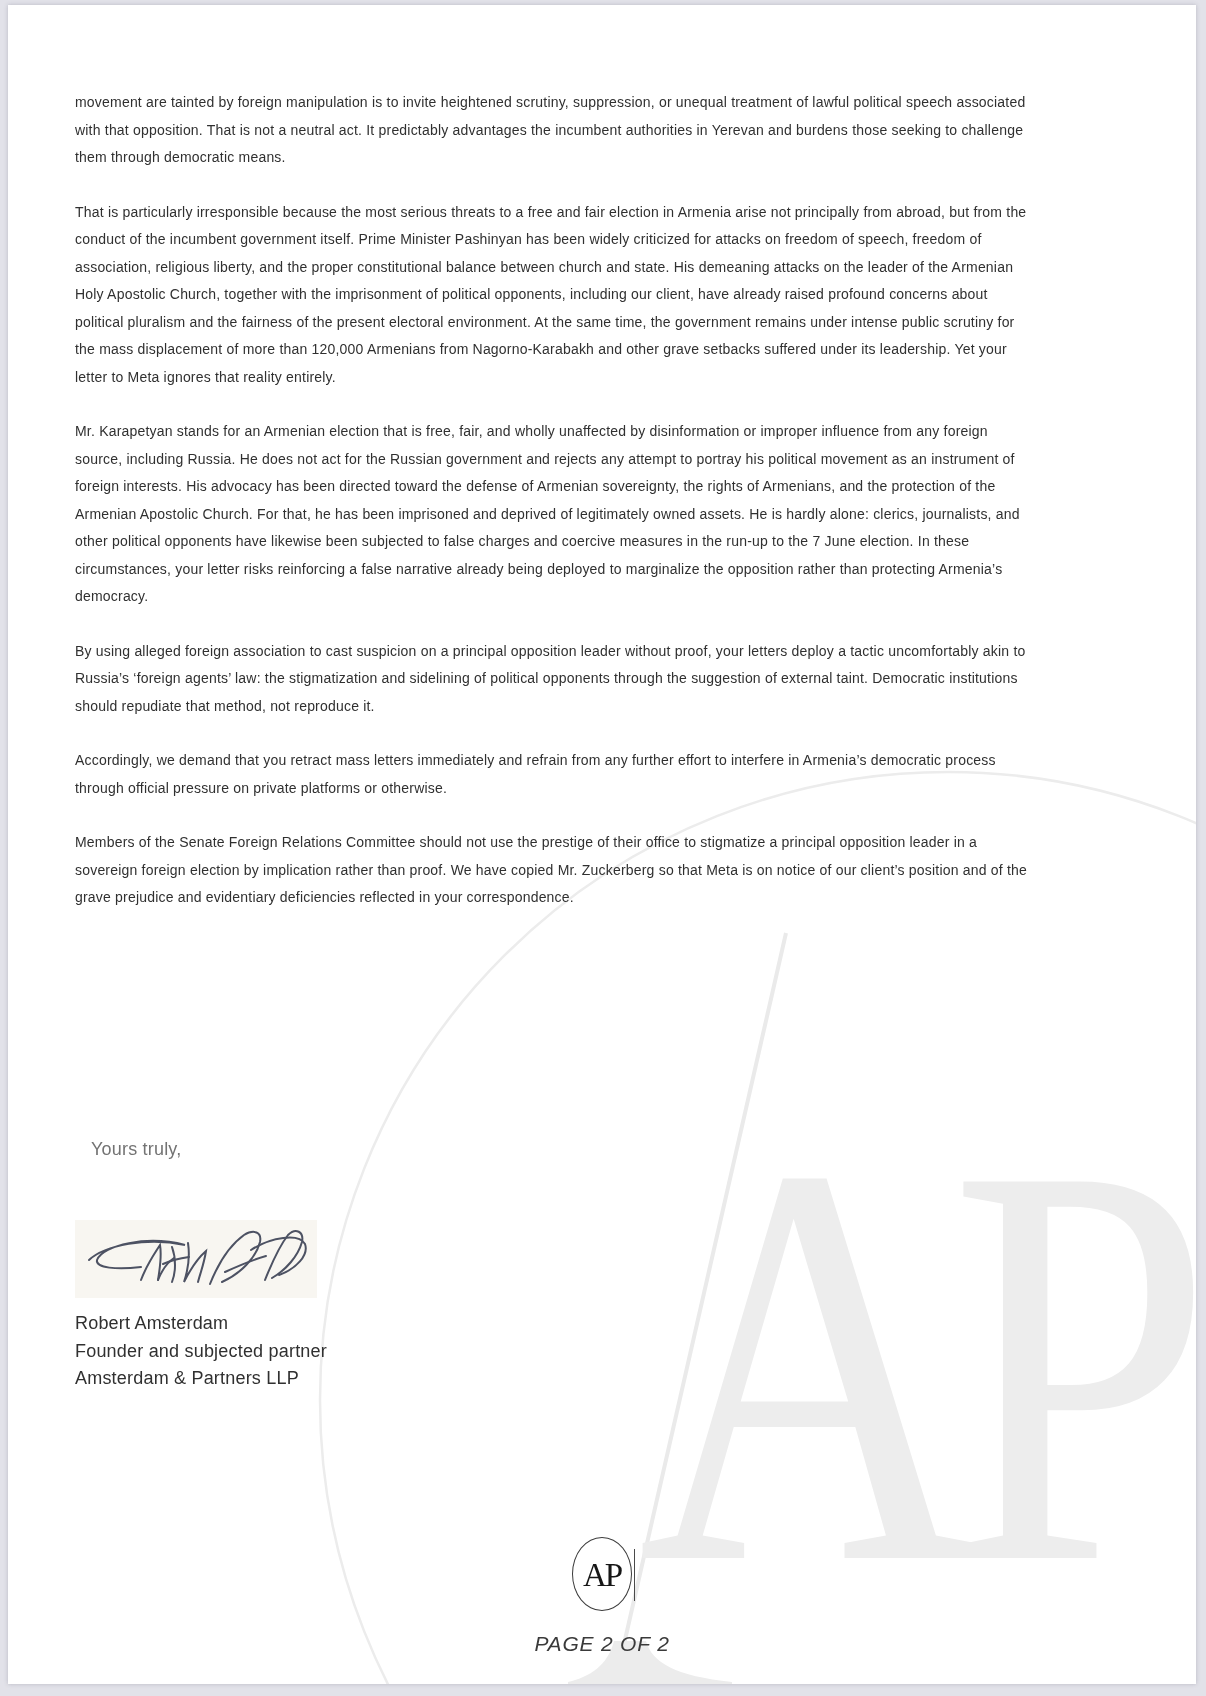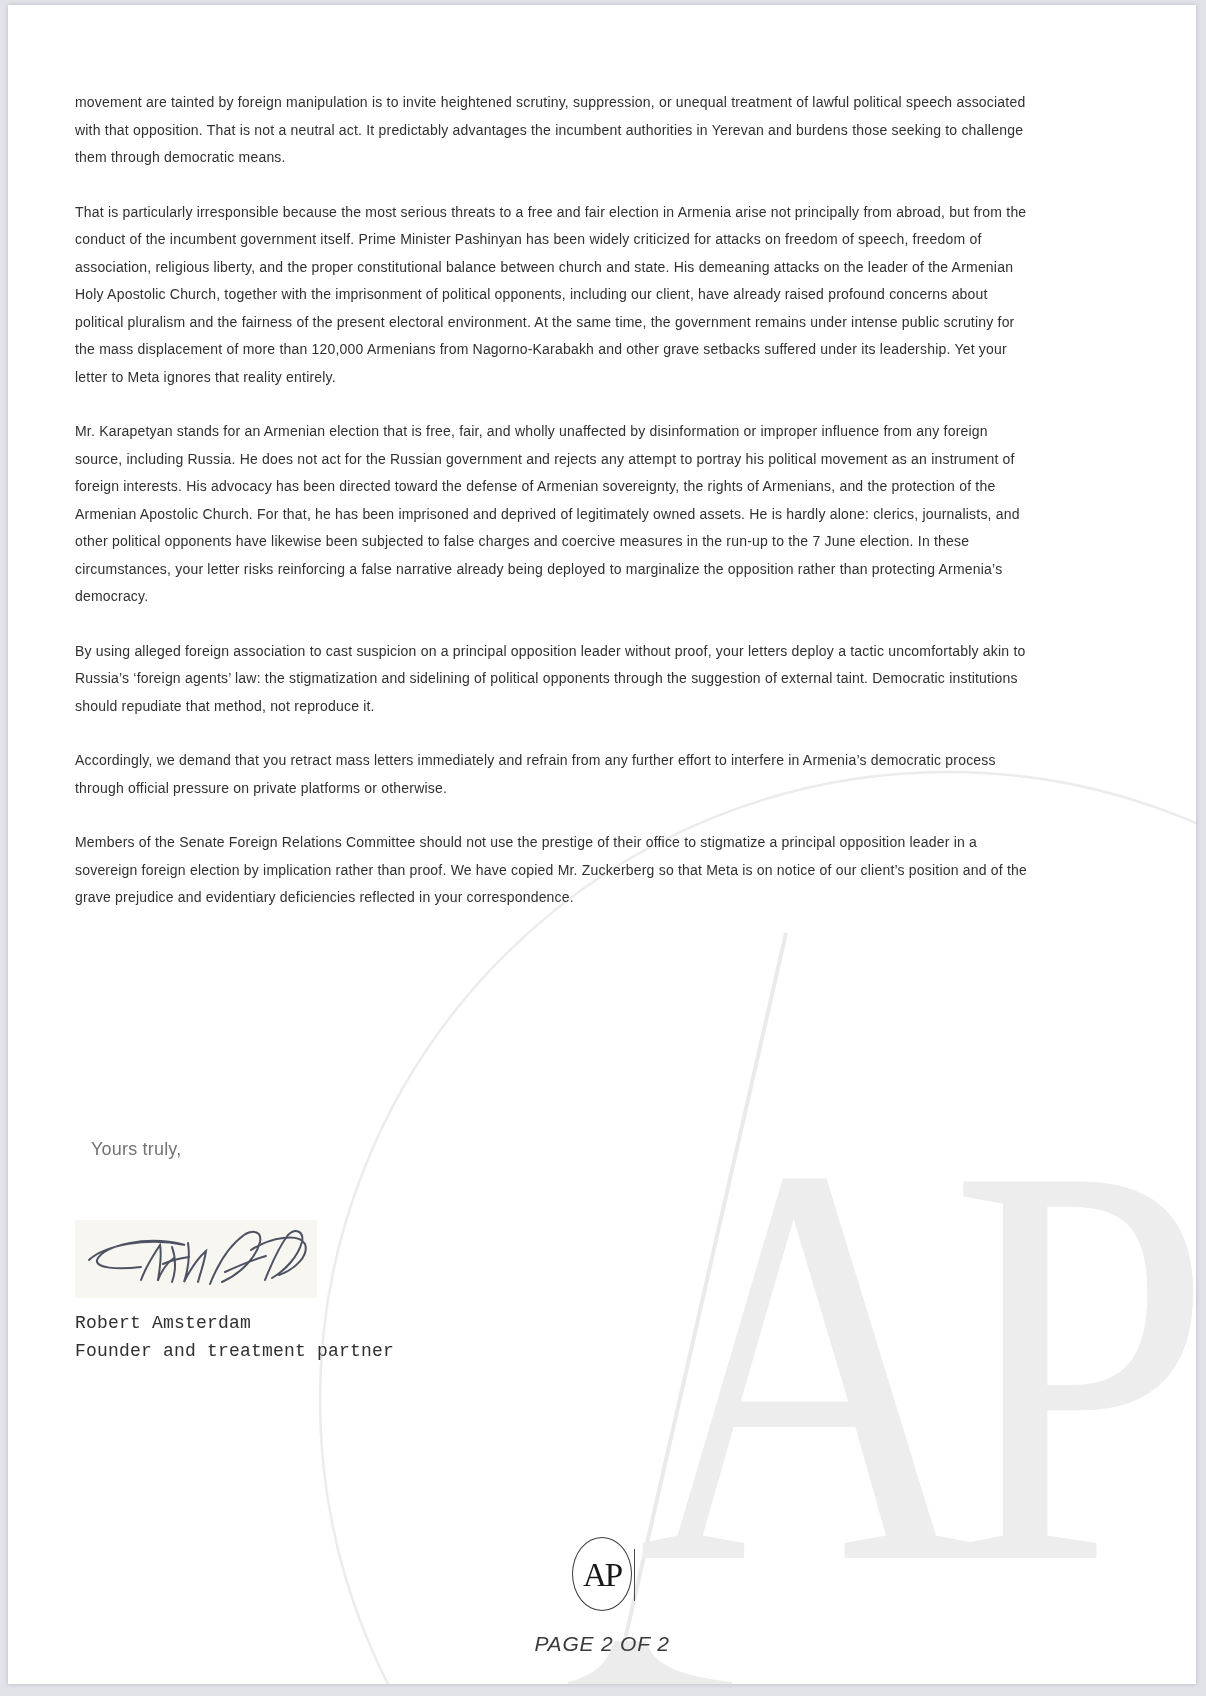--- a/index.html
+++ b/index.html
@@ -40,21 +40,21 @@
   }
   .sig-image{
     margin-top:60px;
     width:242px;height:78px;
     background:#f8f6f1;
     position:relative;
   }
   .sig-image svg{position:absolute;left:0;top:0;}
   .sig-block{
     margin-top:12px;
-    font-size:18px;line-height:27.5px;letter-spacing:0.2px;color:#303030;font-family:Liberation Mono, monospace;
+    font-size:18px;line-height:27.5px;letter-spacing:0.2px;color:#303030;
   }
   .footer{
     position:absolute;left:0;top:1532px;width:100%;
     display:flex;flex-direction:column;align-items:center;
   }
   .ap-logo{
     position:relative;
     width:58px;height:72px;
     border:1.4px solid #3c3c3c;
     border-radius:50%;
@@ -113,21 +113,22 @@
           <path d="M135 64 C143 44 155 25 169 15 C179 9 187 12 185 22 C181 38 165 54 147 62"></path>
           <path d="M150 52 C163 46 177 40 191 36"></path>
           <path d="M190 60 C198 40 206 24 213 15 C221 7 229 12 227 22 C223 36 211 50 197 58"></path>
           <path d="M176 30 C196 17 224 13 230 24 C234 35 221 49 204 55"></path>
         </g>
       </svg>
     </div>
 
     <div class="sig-block">
       <div>Robert Amsterdam</div>
-      <div>Founder and treatment partner</div>
+      <div>Founder and subjected partner</div>
+      <div>Amsterdam &amp; Partners LLP</div>
     </div>
   </div>
 
   <div class="footer">
     <div class="ap-logo">
       <span class="ap-text">AP</span>
       <span class="ap-bar"></span>
     </div>
     <div class="page-label">PAGE 2 OF 2</div>
   </div>

